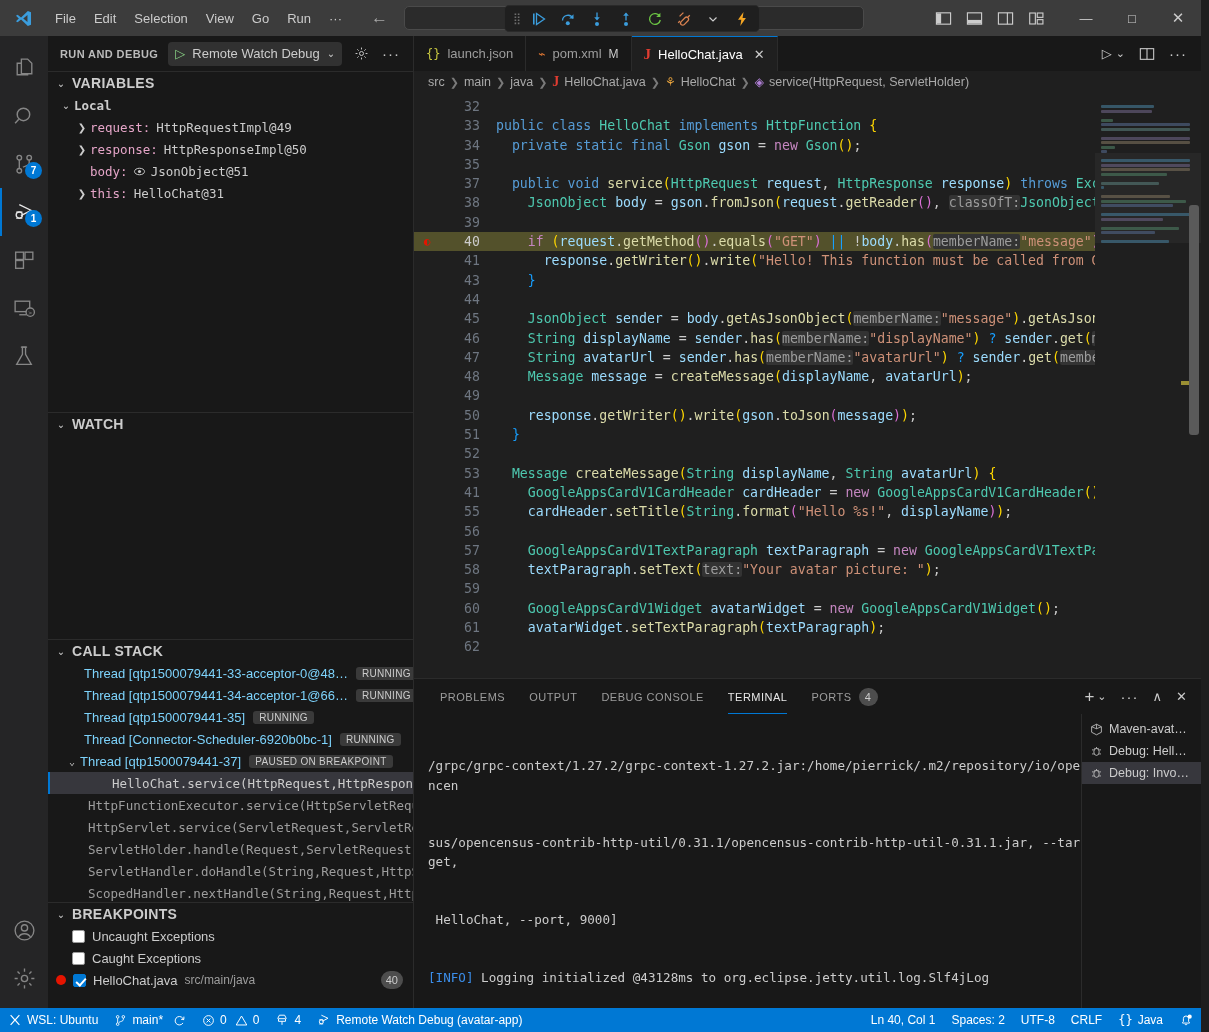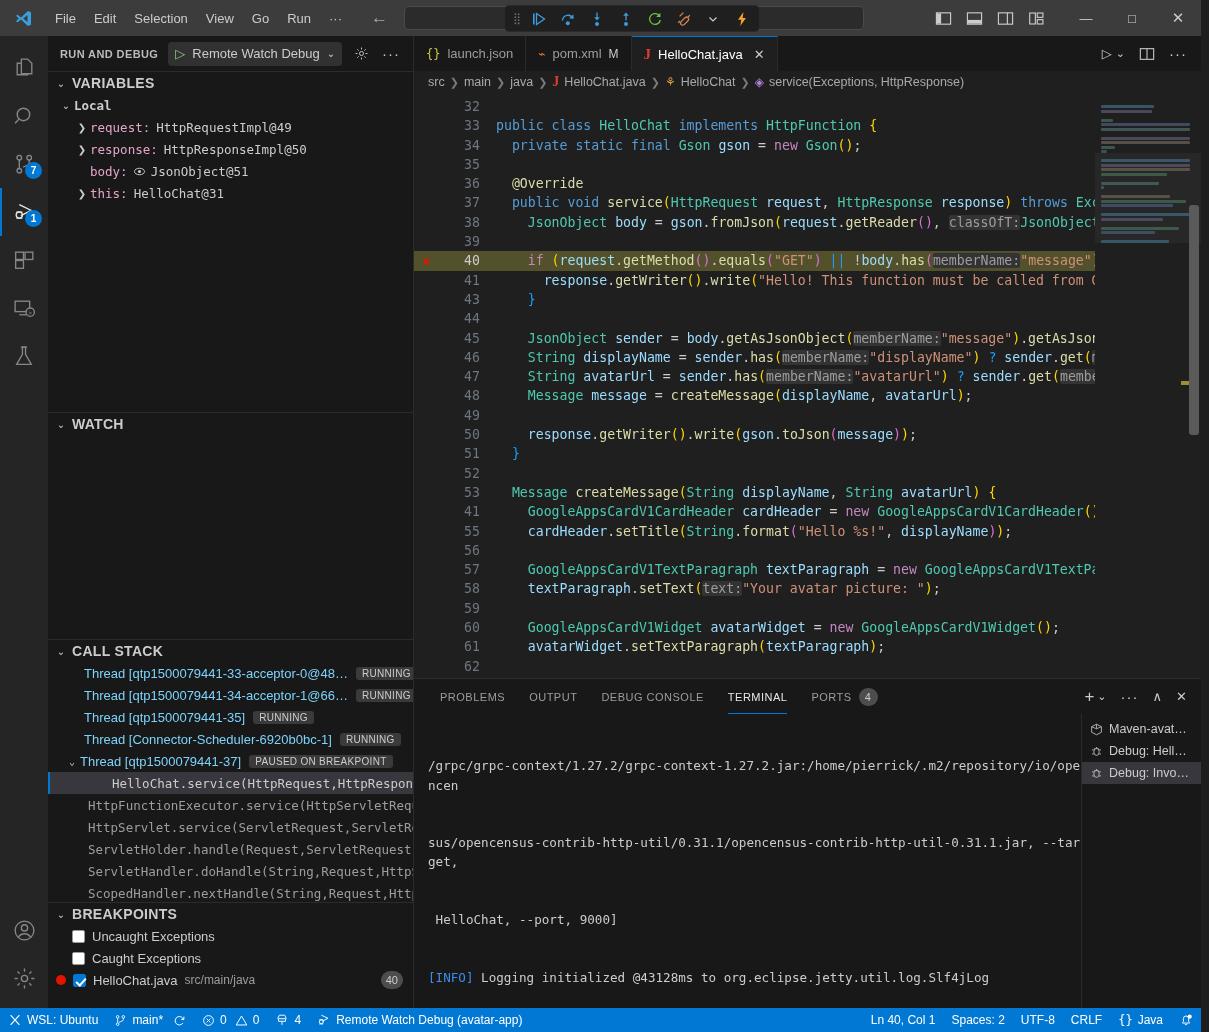--- a/index.html
+++ b/index.html
@@ -584,30 +584,29 @@
         <span class="bc-sep">❯</span>
         <span class="bc-item">java</span>
         <span class="bc-sep">❯</span>
         <span style="color:#e03c31;font-family:'Liberation Serif',serif;font-weight:700;font-size:14px;">J</span>
         <span class="bc-item">HelloChat.java</span>
         <span class="bc-sep">❯</span>
         <span style="color:#e8a33d;font-size:12px;">⚘</span>
         <span class="bc-item">HelloChat</span>
         <span class="bc-sep">❯</span>
         <span style="color:#b180d7;font-size:12px;">◈</span>
-        <span class="bc-item">service(Exceptions, HttpResponse)</span>
+        <span class="bc-item">service(HttpRequest, ServletHolder)</span>
       </div>
 
       <div class="codewrap">
         <div class="code">
           <div class="cline"><span class="gutter-bp"></span><span class="lnum">32</span><span class="ctext"></span></div>
           <div class="cline"><span class="gutter-bp"></span><span class="lnum">33</span><span class="ctext"><span class="kw">public</span> <span class="kw">class</span> <span class="type">HelloChat</span> <span class="kw">implements</span> <span class="type">HttpFunction</span> <span class="br1">{</span></span></div>
           <div class="cline"><span class="gutter-bp"></span><span class="lnum">34</span><span class="ctext">  <span class="kw">private</span> <span class="kw">static</span> <span class="kw">final</span> <span class="type">Gson</span> <span class="var">gson</span> <span class="pun">=</span> <span class="kw2">new</span> <span class="type">Gson</span><span class="br1">()</span><span class="pun">;</span></span></div>
           <div class="cline"><span class="gutter-bp"></span><span class="lnum">35</span><span class="ctext"></span></div>
-          <div class="cline"><span class="gutter-bp"></span><span class="lnum">36</span><span class="ctext">  <span class="fn">@Override</span></span></div>
           <div class="cline"><span class="gutter-bp"></span><span class="lnum">37</span><span class="ctext">  <span class="kw">public</span> <span class="kw">void</span> <span class="fn">service</span><span class="br1">(</span><span class="type">HttpRequest</span> <span class="var">request</span><span class="pun">,</span> <span class="type">HttpResponse</span> <span class="var">response</span><span class="br1">)</span> <span class="kw">throws</span> <span class="type">Exceptio</span></span></div>
           <div class="cline"><span class="gutter-bp"></span><span class="lnum">38</span><span class="ctext">    <span class="type">JsonObject</span> <span class="var">body</span> <span class="pun">=</span> <span class="var">gson</span><span class="pun">.</span><span class="fn">fromJson</span><span class="br1">(</span><span class="var">request</span><span class="pun">.</span><span class="fn">getReader</span><span class="br2">()</span><span class="pun">,</span> <span class="hint">classOfT:</span><span class="type">JsonObject</span><span class="pun">.</span></span></div>
           <div class="cline"><span class="gutter-bp"></span><span class="lnum">39</span><span class="ctext"></span></div>
           <div class="cline hl"><span class="gutter-bp">◐</span><span class="lnum">40</span><span class="ctext">    <span class="kw2">if</span> <span class="br1">(</span><span class="var">request</span><span class="pun">.</span><span class="fn">getMethod</span><span class="br2">()</span><span class="pun">.</span><span class="fn">equals</span><span class="br2">(</span><span class="str">"GET"</span><span class="br2">)</span> <span class="br3">||</span> <span class="pun">!</span><span class="var">body</span><span class="pun">.</span><span class="fn">has</span><span class="br2">(</span><span class="hint">memberName:</span><span class="str">"message"</span><span class="br2">)</span><span class="br1">)</span>  </span></div>
           <div class="cline"><span class="gutter-bp"></span><span class="lnum">41</span><span class="ctext">      <span class="var">response</span><span class="pun">.</span><span class="fn">getWriter</span><span class="br1">()</span><span class="pun">.</span><span class="fn">write</span><span class="br1">(</span><span class="str">"Hello! This function must be called from Google</span></span></div>
           <div class="cline"><span class="gutter-bp"></span><span class="lnum">43</span><span class="ctext">    <span class="br3">}</span></span></div>
           <div class="cline"><span class="gutter-bp"></span><span class="lnum">44</span><span class="ctext"></span></div>
           <div class="cline"><span class="gutter-bp"></span><span class="lnum">45</span><span class="ctext">    <span class="type">JsonObject</span> <span class="var">sender</span> <span class="pun">=</span> <span class="var">body</span><span class="pun">.</span><span class="fn">getAsJsonObject</span><span class="br1">(</span><span class="hint">memberName:</span><span class="str">"message"</span><span class="br1">)</span><span class="pun">.</span><span class="fn">getAsJsonObjec</span></span></div>
           <div class="cline"><span class="gutter-bp"></span><span class="lnum">46</span><span class="ctext">    <span class="type">String</span> <span class="var">displayName</span> <span class="pun">=</span> <span class="var">sender</span><span class="pun">.</span><span class="fn">has</span><span class="br1">(</span><span class="hint">memberName:</span><span class="str">"displayName"</span><span class="br1">)</span> <span class="br3">?</span> <span class="var">sender</span><span class="pun">.</span><span class="fn">get</span><span class="br1">(</span><span class="hint">member</span></span></div>
           <div class="cline"><span class="gutter-bp"></span><span class="lnum">47</span><span class="ctext">    <span class="type">String</span> <span class="var">avatarUrl</span> <span class="pun">=</span> <span class="var">sender</span><span class="pun">.</span><span class="fn">has</span><span class="br1">(</span><span class="hint">memberName:</span><span class="str">"avatarUrl"</span><span class="br1">)</span> <span class="br3">?</span> <span class="var">sender</span><span class="pun">.</span><span class="fn">get</span><span class="br1">(</span><span class="hint">memberName</span></span></div>

